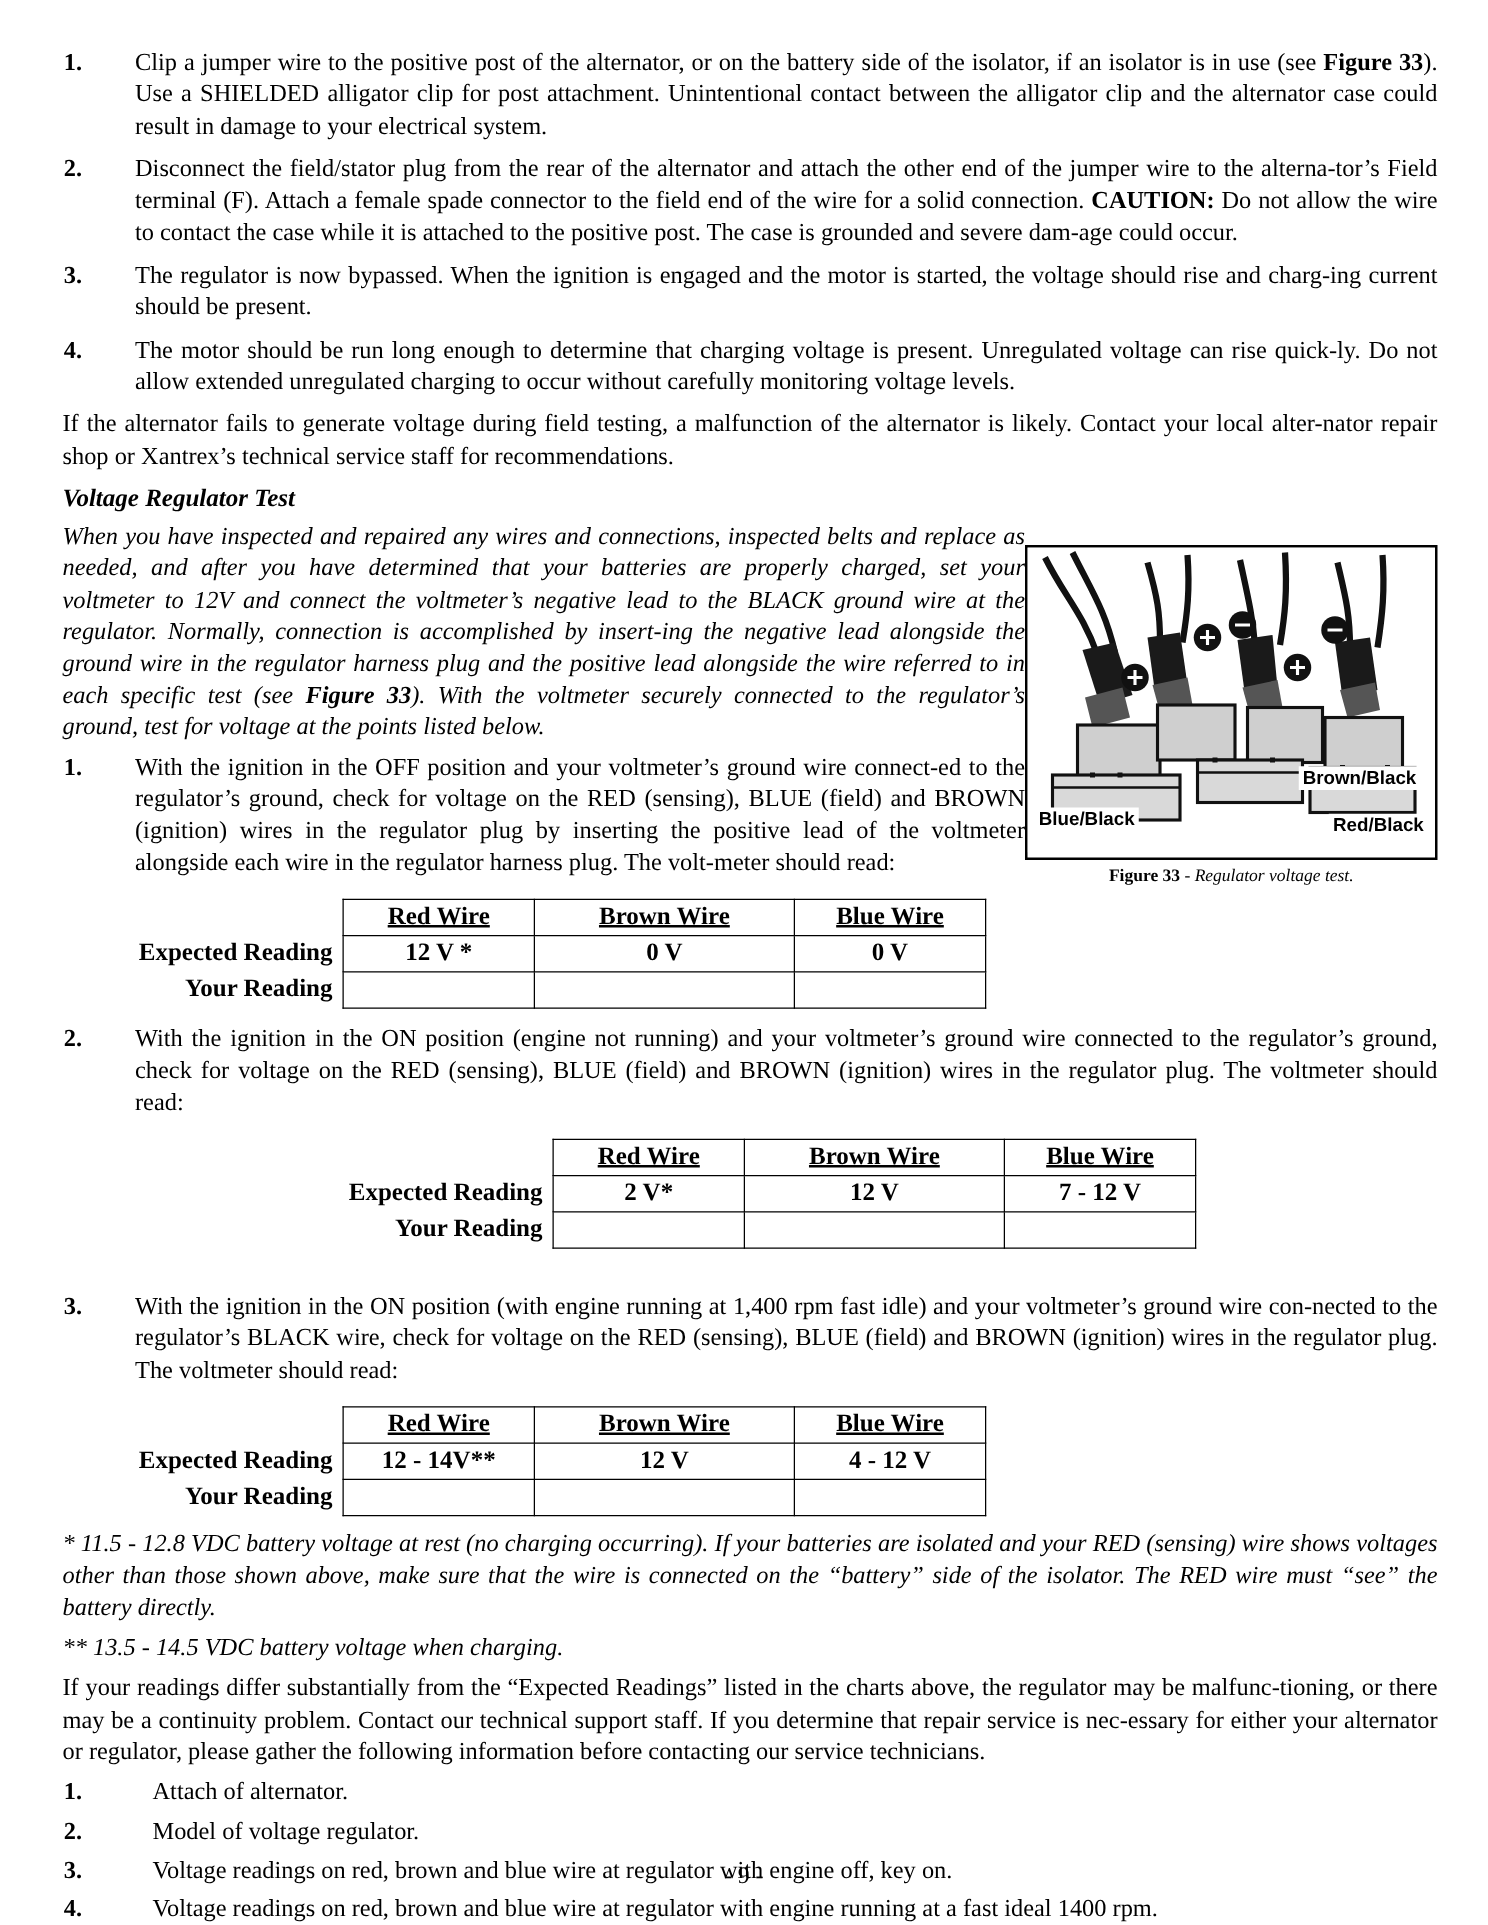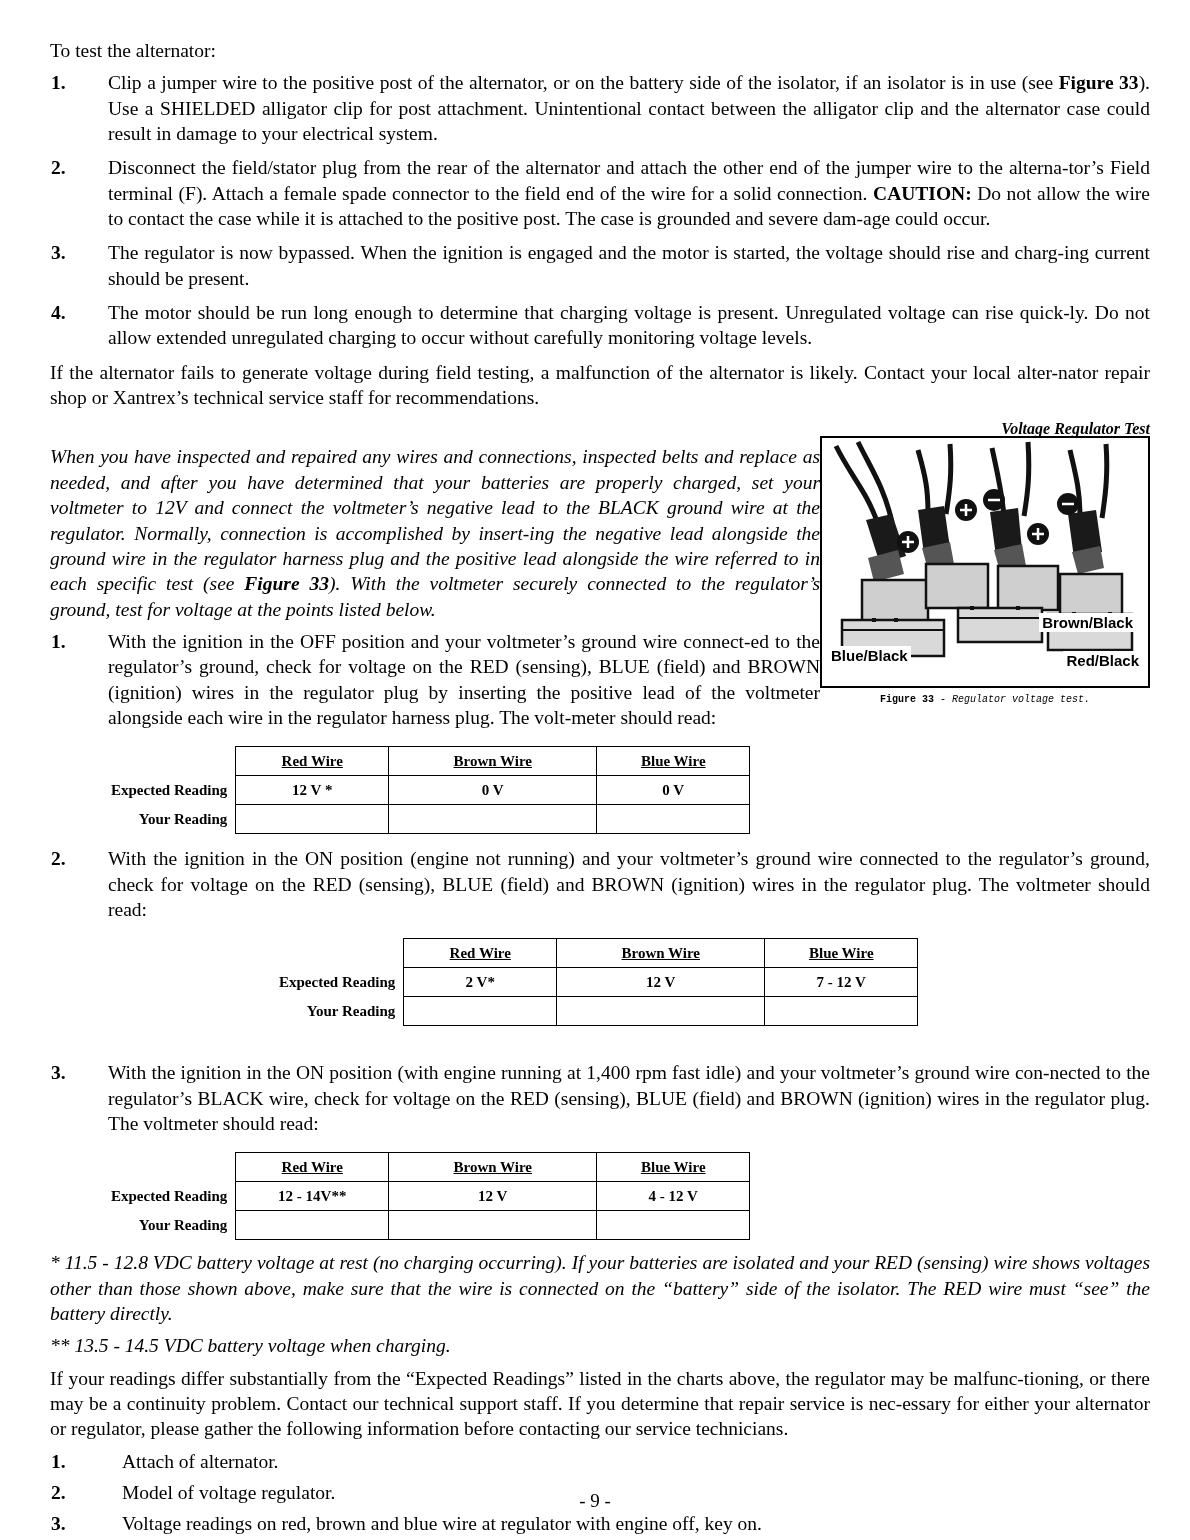--- a/index.html
+++ b/index.html
@@ -56,60 +56,59 @@
     box-sizing: border-box;
   }
   .numitem .body {
     flex: 1 1 auto;
     text-align: justify;
   }
   b, .b { font-weight: bold; }
   .sectionhead {
     font-weight: bold;
     font-style: italic;
-    font-size: 16px;
+    font-size: 20px;
     margin: 10px 0 6px 0;
-    text-align: right;
   }
   
   .figure-wrap {
     position: absolute;
     right: 0px;
     top: 398px;
     width: 330px;
   }
   .figure-box {
     width: 326px;
     height: 248px;
     border: 2px solid #000;
     position: relative;
     overflow: hidden;
     background: #fff;
     text-decoration: underline;
   }
   .figure-caption {
     text-align: center;
-    font-family: Liberation Mono, monospace;
-    font-size: 10px;
+    font-family: Liberation Serif, serif;
+    font-size: 14px;
     margin-top: 6px;
   }
   .figure-caption .fignum { font-weight: bold; }
   .figure-caption .figtext { font-style: italic; }
   .fig-label {
     position: absolute;
     font-family: "Liberation Sans", sans-serif;
     font-weight: bold;
     font-size: 15px;
     background: #fff;
     padding: 1px 3px;
   }
   
   table.vtable {
     border-collapse: collapse;
-    font-size: 15px;
+    font-size: 20px;
     margin-top: 16px;
   }
   table.vtable td {
     border: 1.5px solid #000;
     height: 26px;
     text-align: center;
     font-weight: bold;
   }
   table.vtable td.rowhdr {
     border: none;
@@ -141,21 +140,20 @@
   }
   .fig-svg { position: absolute; left: 0; top: 0; }
 </style>
 </head>
 <body>
 
 <div class="page">
 
   <div class="content">
 
-    <p class="para lead-in">To test the alternator:</p>
 
     <ul class="numlist">
       <li class="numitem">
         <span class="num">1.</span>
         <span class="body">
           <span>Clip a jumper wire to the positive post of the alternator, or on the battery side of the isolator, if an isolator is in use (see </span><b>Figure 33</b><span>). Use a SHIELDED alligator clip for post attachment. Unintentional contact between the  alligator clip and the alternator case could result in damage to your electrical system.</span>
         </span>
       </li>
       <li class="numitem">
         <span class="num">2.</span>

